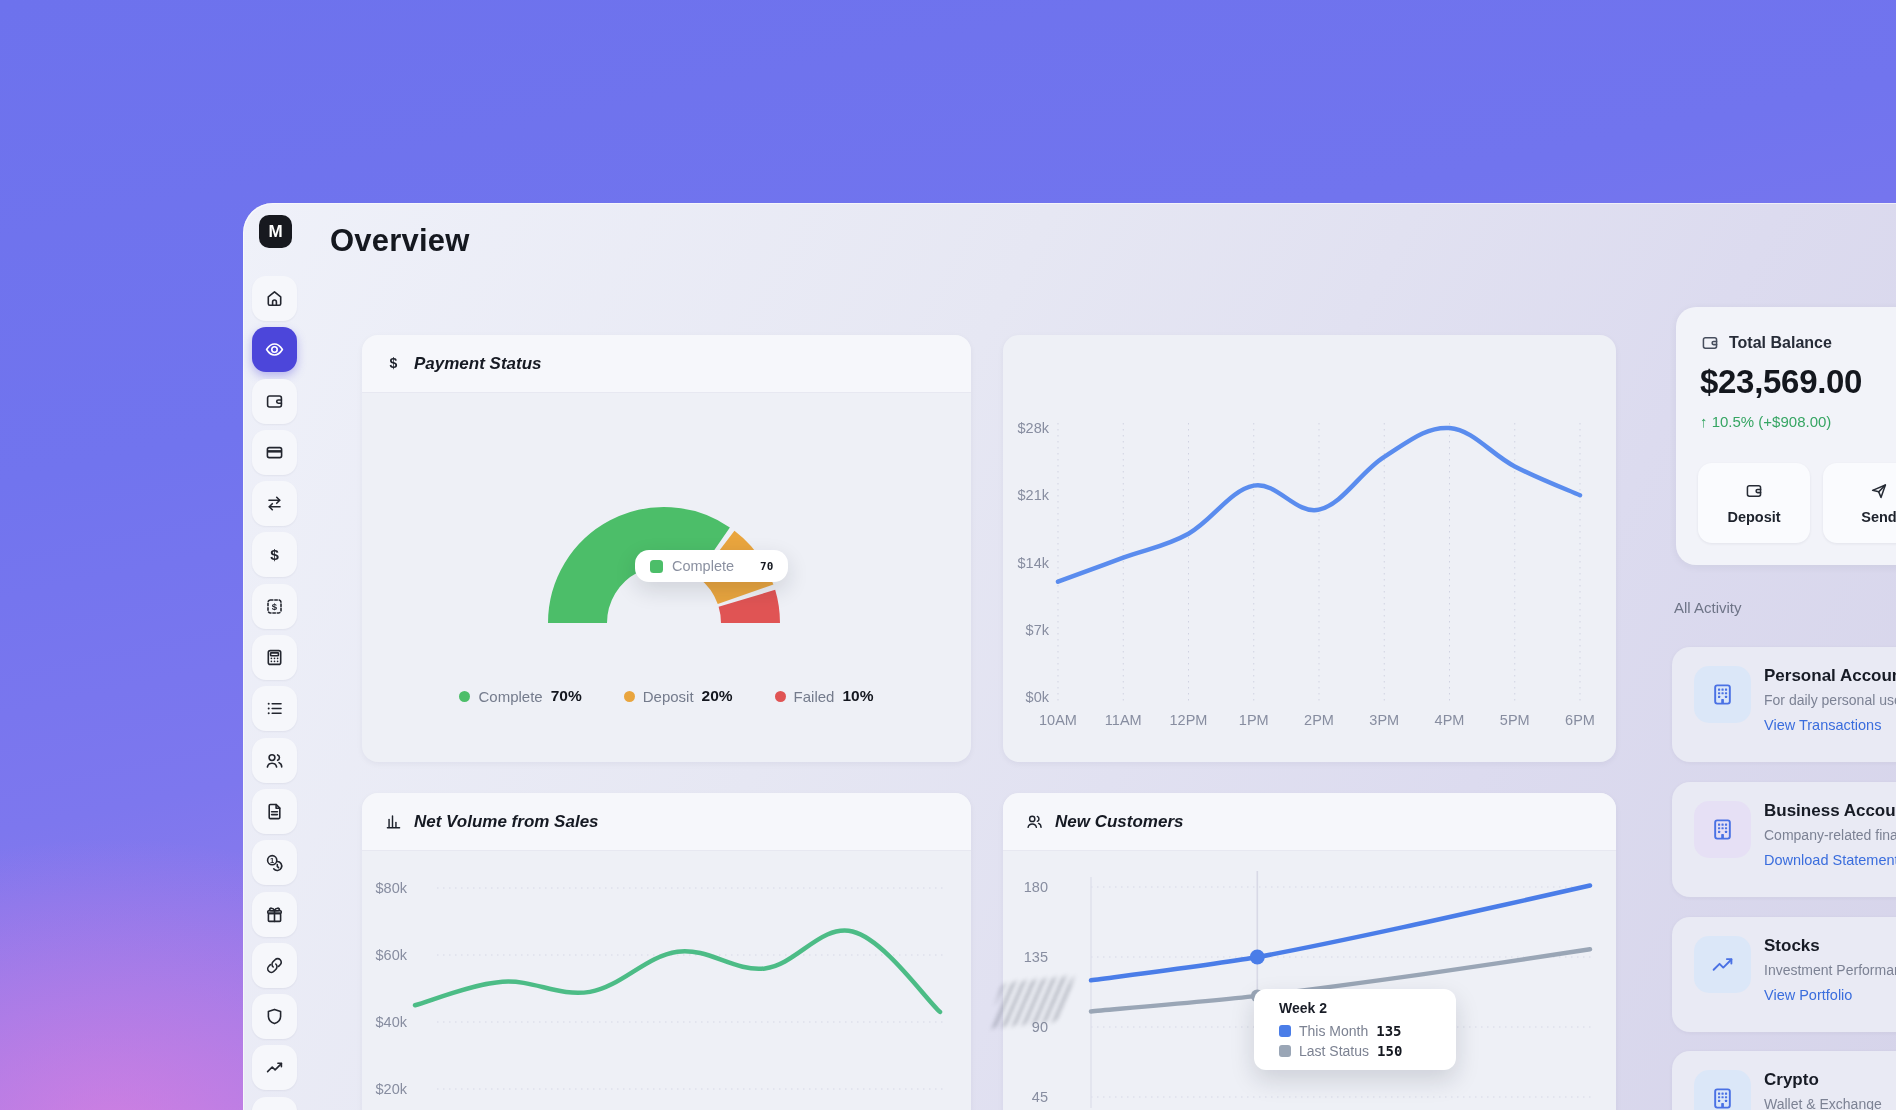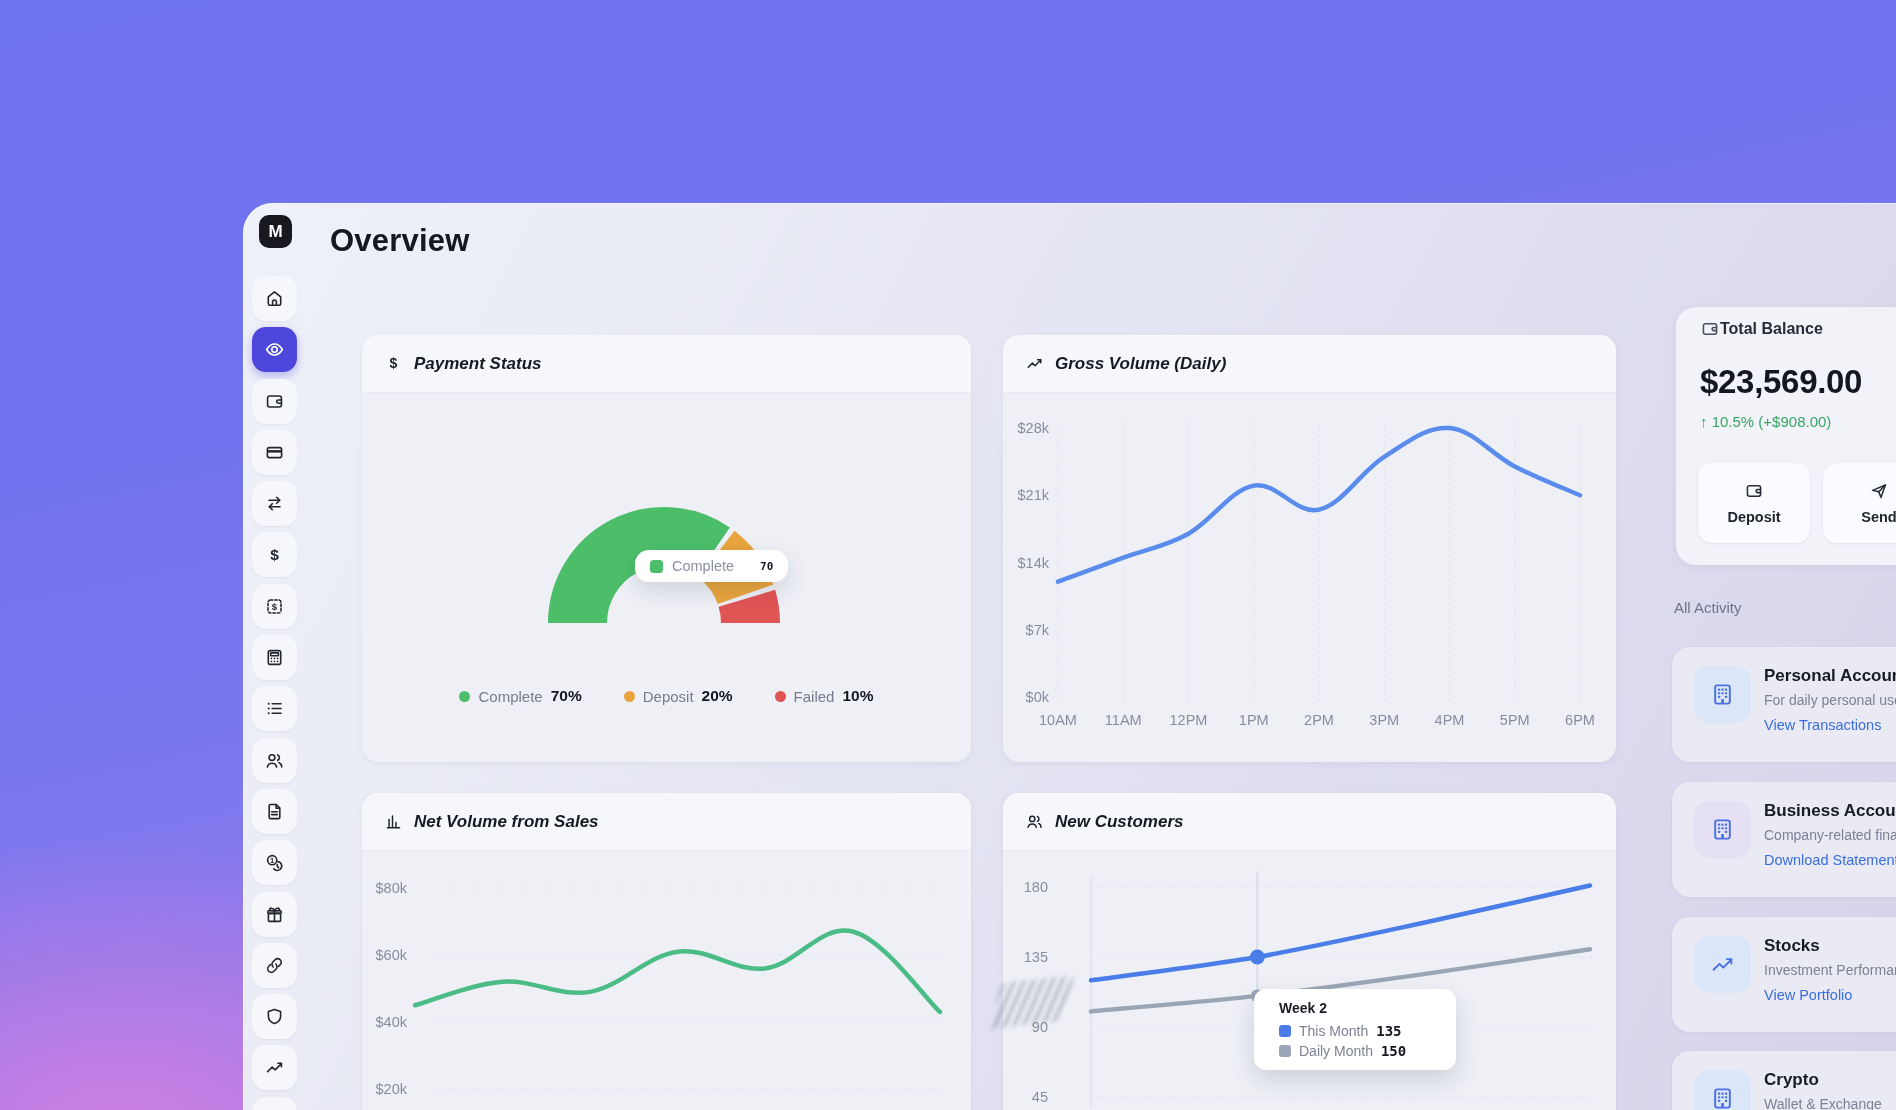--- a/index.html
+++ b/index.html
@@ -58,21 +58,21 @@
   .nctip{position:absolute;left:251px;top:196px;width:152px;background:#ffffff;border-radius:12px;padding:11px 25px;
     box-shadow:0 10px 24px rgba(20,25,45,.15);}
   .nctip .tt{font-size:14px;font-weight:700;color:#191d27;margin-bottom:7px;}
   .nctip .row{display:flex;align-items:center;gap:8px;margin-top:4px;white-space:nowrap;}
   .nctip .sq{width:12px;height:12px;border-radius:3px;}
   .nctip .lb{font-size:14px;color:#7c8292;}
   .nctip .vl{font-size:14px;font-weight:700;color:#14171f;font-family:"DejaVu Sans Mono",monospace;}
   
   .balance{position:absolute;left:1433px;top:104px;width:252px;height:258px;border-radius:20px;background:#f2f3f9;
     box-shadow:0 2px 8px rgba(25,28,50,.06);}
-  .brow{position:absolute;left:24px;top:12px;display:flex;align-items:center;color:#474e5e;}
+  .brow{position:absolute;left:24px;top:26px;display:flex;align-items:center;gap:9px;color:#474e5e;}
   .brow .ic{width:20px;height:20px;}
   .blabel{font-size:16px;font-weight:600;color:#272c38;}
   .bamount{position:absolute;left:24px;top:56px;font-size:33px;font-weight:800;color:#14171e;letter-spacing:-.3px;white-space:nowrap;}
   .bchange{position:absolute;left:24px;top:106px;font-size:15px;font-weight:500;}
   .bactions{position:absolute;left:22px;top:156px;display:flex;gap:13px;}
   .abtn{width:112px;height:80px;border-radius:14px;background:#fafbfe;box-shadow:0 1px 3px rgba(30,35,60,.07);
     display:flex;flex-direction:column;align-items:center;justify-content:center;gap:8px;}
   .abtn .ic{width:20px;height:20px;color:#272c36;}
   .abtn .al{font-size:14.5px;font-weight:600;color:#1d222c;}
   .ahead{position:absolute;left:1431px;top:396px;font-size:15px;color:#6e7487;}
@@ -254,29 +254,20 @@
           </div>
           <div class="litem">
             <span class="ldot" style="background:#e05454"></span>
             <span class="llab">Failed</span>
             <span class="lval">10%</span>
           </div>
         </div>
     </section>
 
     <section class="card gv">
-      <div class="chead">
-        <span id="gv-ico">
-            <svg class="ic " viewBox="0 0 21 21">
-              <path d="M3.6 14.6 l4.6 -4.6 2.9 2.9 6.3 -6.3"></path>
-              <path d="M13.9 6.3 h3.5 v3.5"></path>
-            </svg>
-          </span>
-        <span class="ctitle">Gross Volume (Daily)</span>
-      </div>
       <svg class="chartsvg" id="gv-svg">
           <line x1="55" y1="88" x2="55" y2="368" class="vgrid"></line>
           <text x="55" y="390" text-anchor="middle" class="tick">10AM</text>
           <line x1="120.25" y1="88" x2="120.25" y2="368" class="vgrid"></line>
           <text x="120.25" y="390" text-anchor="middle" class="tick">11AM</text>
           <line x1="185.5" y1="88" x2="185.5" y2="368" class="vgrid"></line>
           <text x="185.5" y="390" text-anchor="middle" class="tick">12PM</text>
           <line x1="250.75" y1="88" x2="250.75" y2="368" class="vgrid"></line>
           <text x="250.75" y="390" text-anchor="middle" class="tick">1PM</text>
           <line x1="316" y1="88" x2="316" y2="368" class="vgrid"></line>
@@ -354,21 +345,21 @@
       <div class="nctip">
         <div class="tt">Week 2</div>
         <div id="nctip-rows">
             <div class="row">
               <span class="sq" style="background:#4a7de8"></span>
               <span class="lb">This Month</span>
               <span class="vl">135</span>
             </div>
             <div class="row">
               <span class="sq" style="background:#9aa6b6"></span>
-              <span class="lb">Daily Month</span>
+              <span class="lb">Last Status</span>
               <span class="vl">150</span>
             </div>
           </div>
       </div>
     </section>
 
     <aside class="balance">
       <div class="brow">
         <span id="bal-ico">
             <svg class="ic " viewBox="0 0 21 21">

